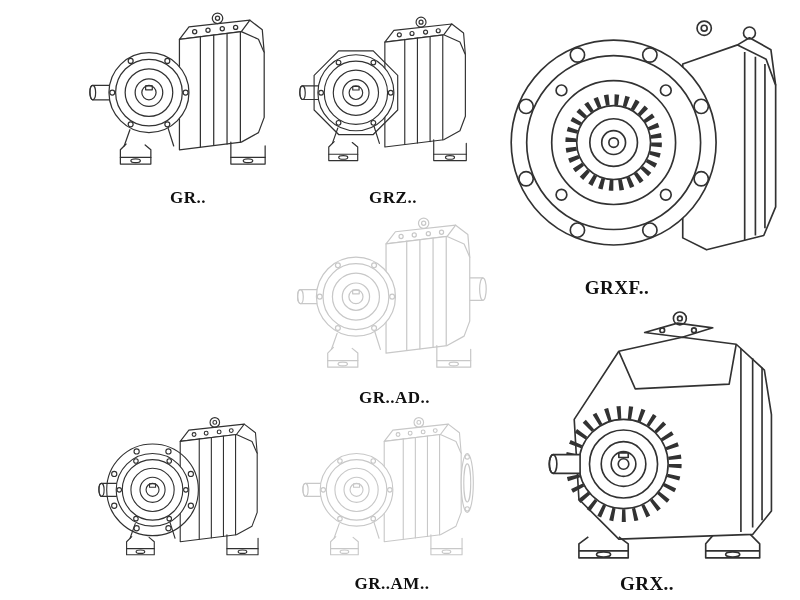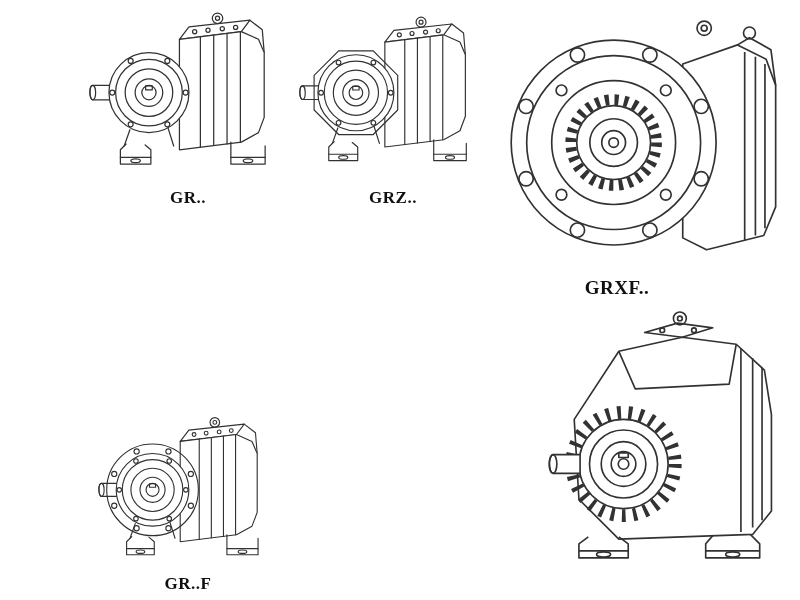--- a/index.html
+++ b/index.html
@@ -174,28 +174,40 @@
   </figure>
 
   <figure class="cell big offset-l" style="left:502px;top:2px;width:290px;height:300px">
     <svg class="solid" viewBox="0 0 240 230">
         <use href="#sym-grxf"></use>
       </svg>
     <figcaption class="label">GRXF..</figcaption>
   </figure>
 
 
+  <figure class="cell" style="left:292px;top:212px;width:205px;height:200px">
+    <svg class="phantom" viewBox="0 0 210 185">
+        <use href="#sym-adapter"></use>
+      </svg>
+    <figcaption class="label">GR..AD..</figcaption>
+  </figure>
 
   <figure class="cell" style="left:88px;top:412px;width:200px;height:186px">
     <svg class="solid" viewBox="0 0 210 185">
         <use href="#sym-flange"></use>
       </svg>
-    <figcaption class="label">GR..F</figcaption>
-  </figure>
-
+  </figure>
+
+  <figure class="cell" style="left:292px;top:412px;width:200px;height:186px">
+    <svg class="phantom" viewBox="0 0 210 185">
+        <use href="#sym-am"></use>
+      </svg>
+    <figcaption class="label">GR..AM..</figcaption>
+  </figure>
 
   <figure class="cell big" style="left:502px;top:302px;width:290px;height:296px">
     <svg class="solid" viewBox="0 0 240 230">
         <use href="#sym-grx"></use>
       </svg>
+    <figcaption class="label">GRX..</figcaption>
   </figure>
 
 </div>
 
 </body></html>

